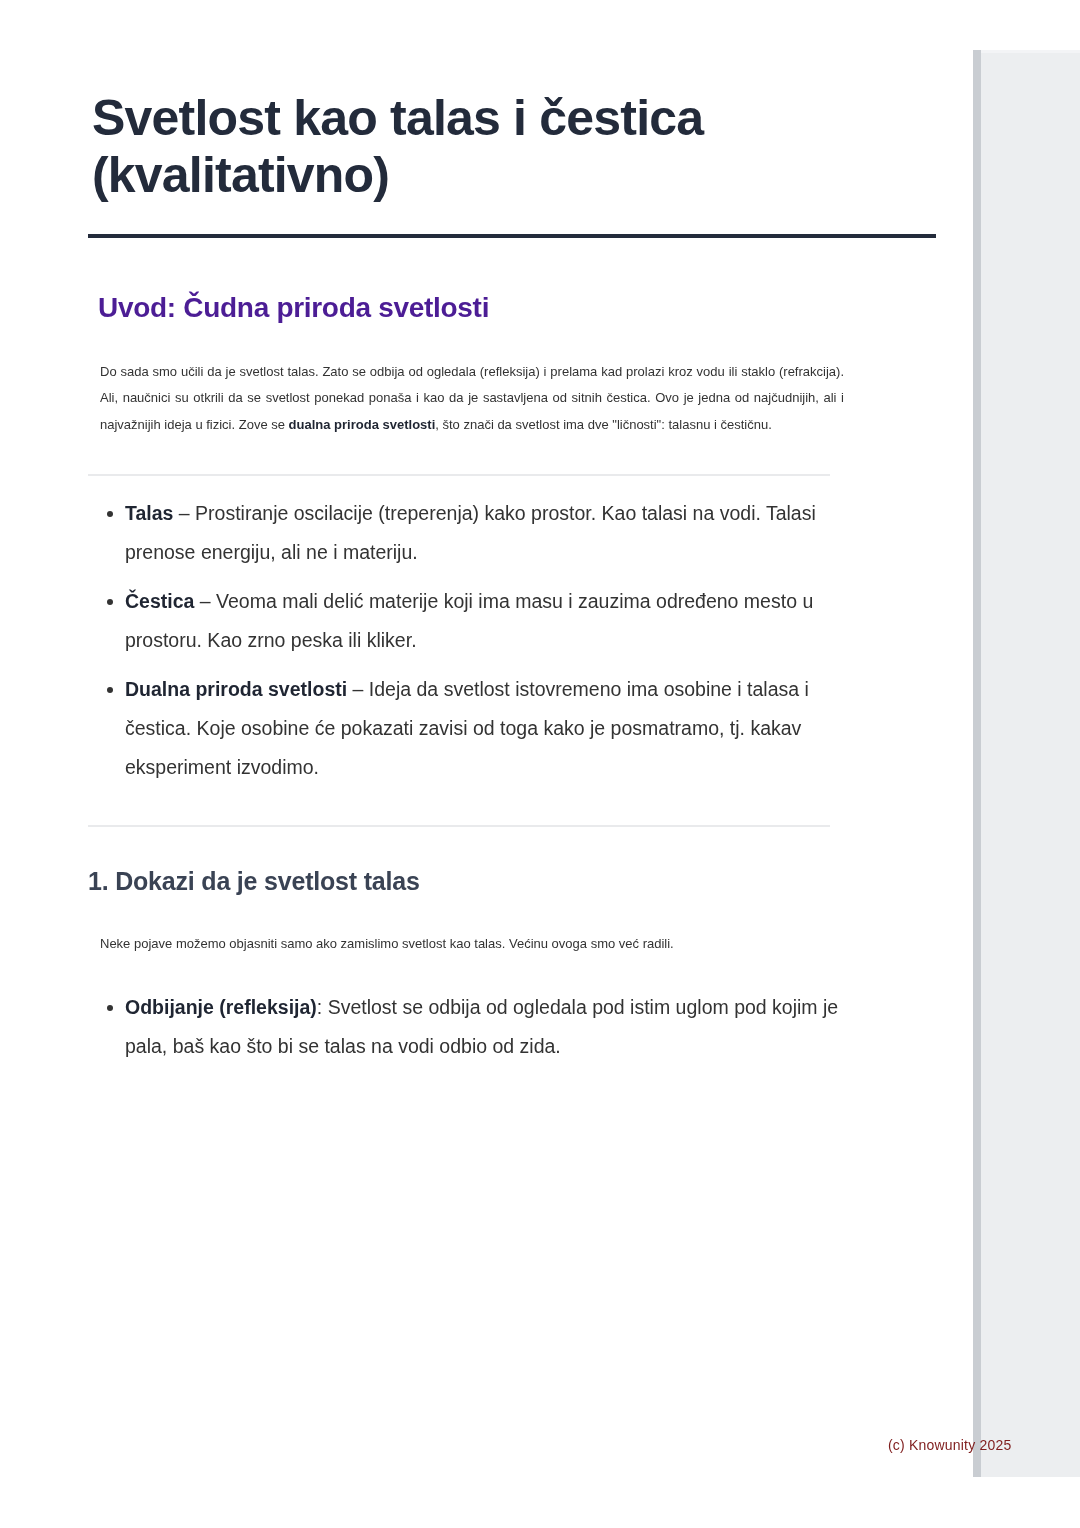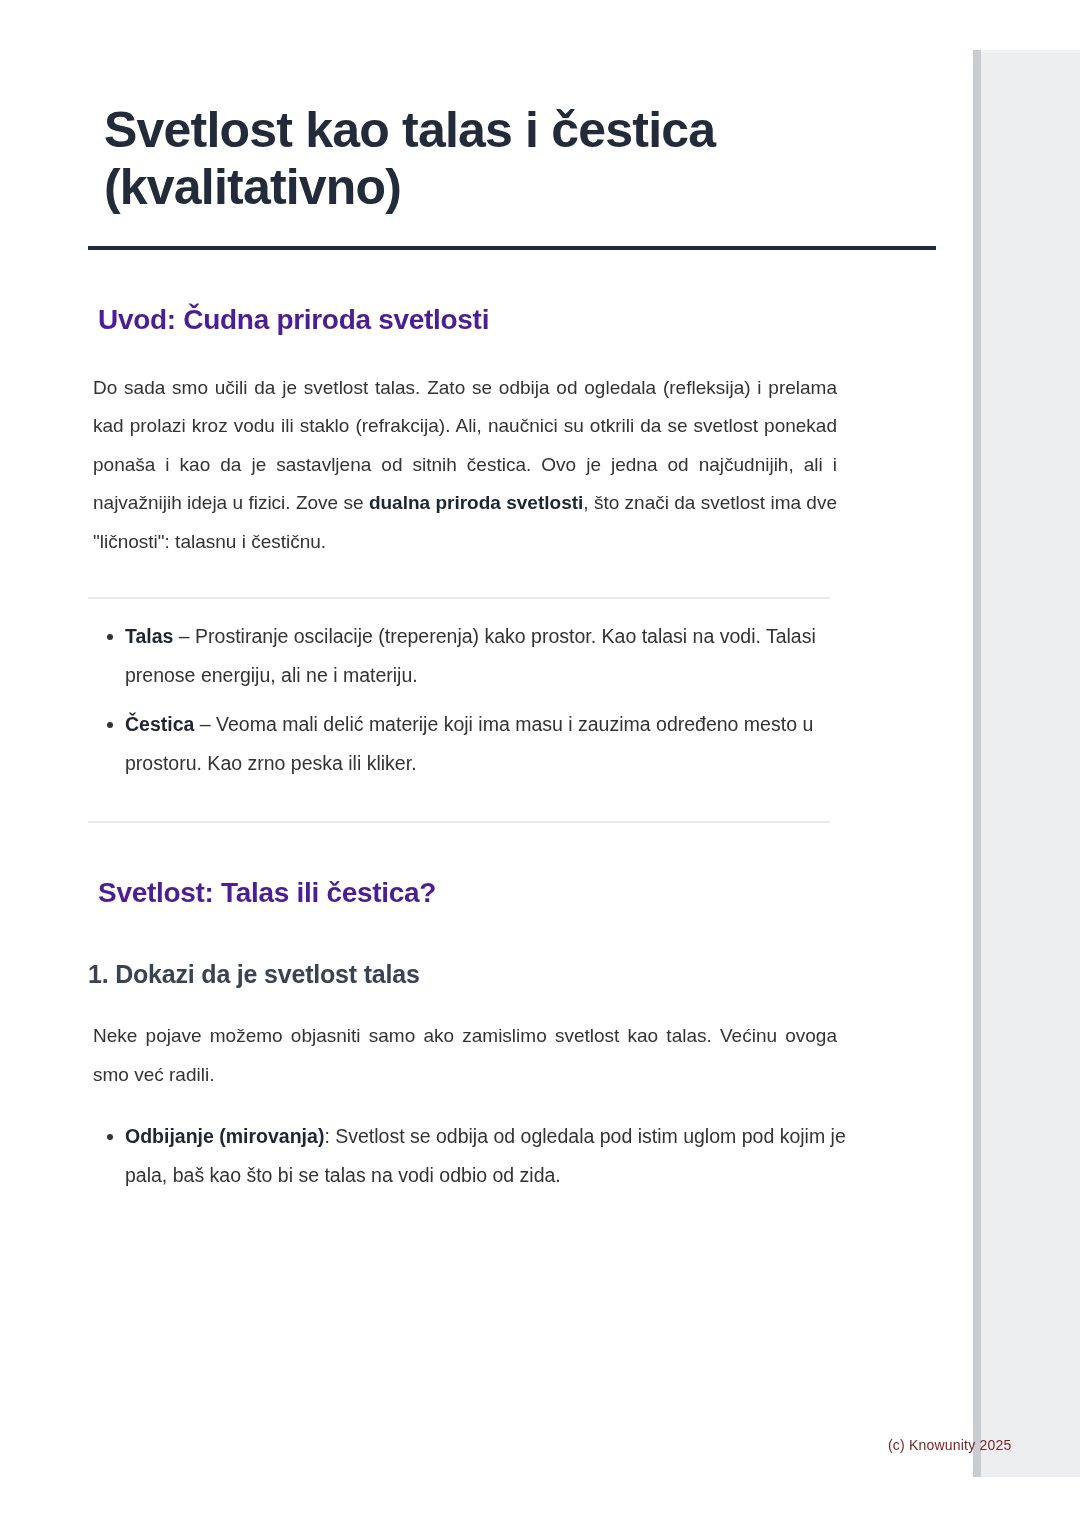--- a/index.html
+++ b/index.html
@@ -54,21 +54,21 @@
   }
   .doc {
     position: absolute;
     left: 88px;
     top: 0;
     width: 848px;
   }
 
   
   .doc-title {
-    margin: 16px;
+    margin: 4px;
     padding-top: 86px;
     font-size: 50px;
     line-height: 1.14;
     font-weight: 700;
     letter-spacing: -0.8px;
     color: #232b3b;
     width: 800px;
   }
   .title-rule {
     margin-top: 30px;
@@ -95,24 +95,24 @@
     font-size: 25px;
     line-height: 1.3;
     font-weight: 600;
     letter-spacing: -0.2px;
     color: #3a4354;
     width: 744px;
   }
 
   
   .para {
-    margin: 5px;
+    margin: 12px;
     padding-top: 22px;
     width: 744px;
-    font-size: 19px;
+    font-size: 13px;
     line-height: 2.02;
     color: #333333;
     text-align: justify;
     text-justify: inter-word;
   }
   .para b, .bullets b { font-weight: 700; color: #1f2532; }
   .para i, .bullets i { font-style: italic; color: #3d3d3d; }
 
   
   .bullets {
@@ -175,30 +175,30 @@
     <hr class="title-rule">
 
     <h2 class="h2">Uvod: Čudna priroda svetlosti</h2>
     <p class="para"><span>Do sada smo učili da je svetlost talas. Zato se odbija od ogledala (refleksija) i prelama kad prolazi kroz vodu ili staklo (refrakcija). Ali, naučnici su otkrili da se svetlost ponekad ponaša i kao da je sastavljena od sitnih čestica. Ovo je jedna od najčudnijih, ali i najvažnijih ideja u fizici. Zove se </span><b>dualna priroda svetlosti</b><span>, što znači da svetlost ima dve "ličnosti": talasnu i čestičnu.</span></p>
 
     <hr class="sep s1">
 
     <ul class="bullets">
         <li><b>Talas</b><span> – Prostiranje oscilacije (treperenja) kako prostor. Kao talasi na vodi. Talasi prenose energiju, ali ne i materiju.</span></li>
         <li><b>Čestica</b><span> – Veoma mali delić materije koji ima masu i zauzima određeno mesto u prostoru. Kao zrno peska ili kliker.</span></li>
+        <li><b>Dualna priroda svetlosti</b><span> – Ideja da svetlost istovremeno ima osobine i talasa i čestica. Koje osobine će pokazati zavisi od toga kako je posmatramo, tj. kakav eksperiment izvodimo.</span></li>
       </ul>
 
     <hr class="sep s2">
 
-    <h2 class="h2">Svetlost: Talas ili čestica?</h2>
 
     <h3 class="h3">1. Dokazi da je svetlost talas</h3>
     <p class="para"><span>Neke pojave možemo objasniti samo ako zamislimo svetlost kao talas. Većinu ovoga smo već radili.</span></p>
     <ul class="bullets">
-        <li><b>Odbijanje (mirovanja)</b><span>: Svetlost se odbija od ogledala pod istim uglom pod kojim je pala, baš kao što bi se talas na vodi odbio od zida.</span></li>
+        <li><b>Odbijanje (refleksija)</b><span>: Svetlost se odbija od ogledala pod istim uglom pod kojim je pala, baš kao što bi se talas na vodi odbio od zida.</span></li>
       </ul>
 
   </div>
 </div>
 
 <div class="side-panel">
   <div class="side-panel-track"></div>
   <div class="side-panel-inner"></div>
 </div>
 

